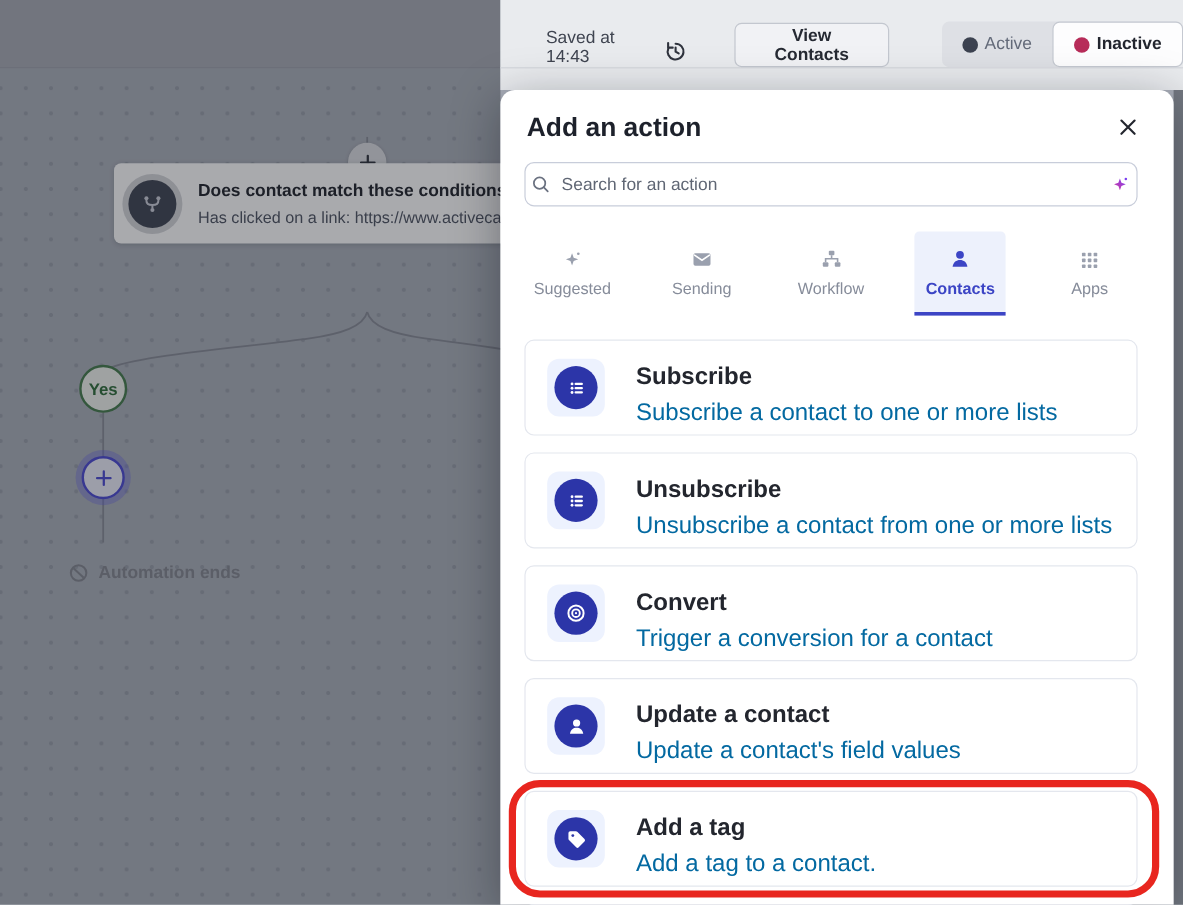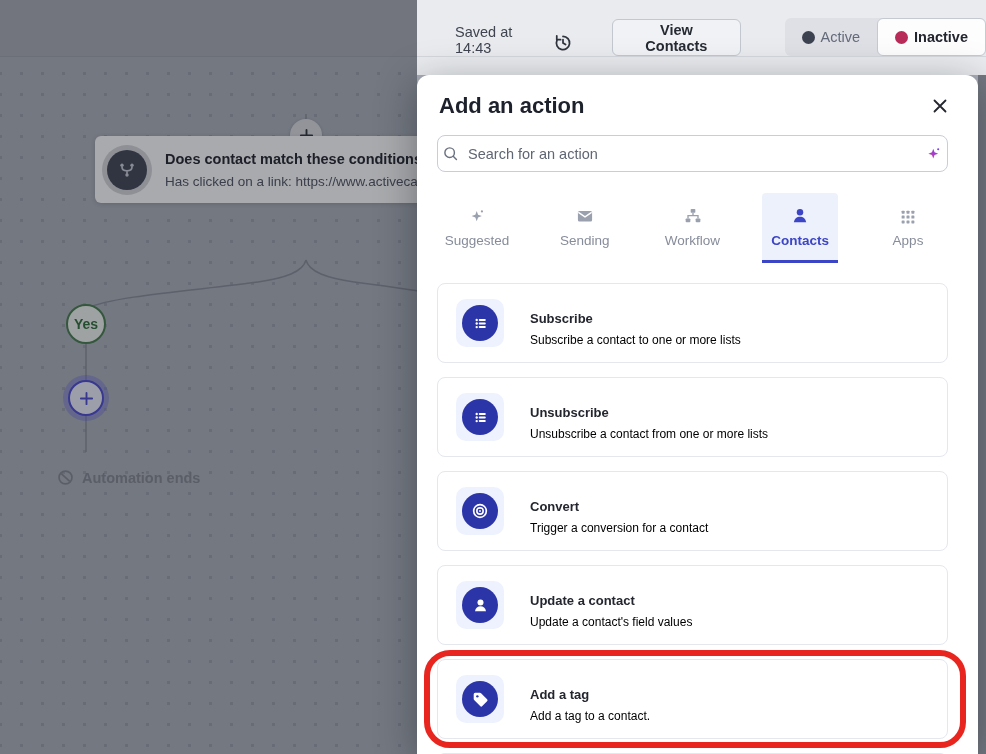--- a/index.html
+++ b/index.html
@@ -68,22 +68,22 @@
   .tab .ticon { height:20px; display:flex; align-items:flex-end; }
   .tab.selected { background:#edf1fc; color:#3c45c5; font-weight:bold; }
   .tab.selected::after { content:""; position:absolute; left:0; right:0; bottom:-3px; height:3px; background:#3c45c5; }
 
   .cards { position:absolute; left:20px; right:30px; top:208px; }
   .card { height:80px; border:1px solid #e4e7ee; border-radius:8px; background:#fff; display:flex; align-items:center;
     padding-left:18px; margin-bottom:14px; cursor:pointer; }
   .badge { width:48px; height:48px; border-radius:10px; background:#edf2fe; display:flex; align-items:center; justify-content:center; flex:0 0 auto; }
   .badge .circ { width:36px; height:36px; border-radius:50%; background:#2c35a8; display:flex; align-items:center; justify-content:center; }
   .card-text { margin-left:26px; }
-  .card-title { font-size:13px; font-weight:bold; color:#23262e;margin-top:12px; }
-  .card-desc { font-size:12px; color:#000000; margin-top:7px; }
+  .card-title { font-size:20px; font-weight:bold; color:#23262e;margin-top:12px; }
+  .card-desc { font-size:20px; color:#0369a1; margin-top:7px; }
   .card-partial { height:8px; border:1px solid #e4e7ee; border-bottom:none; border-radius:8px 8px 0 0; background:#fff; }
 
   .annotation { position:absolute; left:7px; top:575px; width:542px; height:98px; border:6px solid #e8261f;
     border-radius:26px; pointer-events:none; z-index:5; }
 </style>
 </head>
 <body>
 
 <div class="stage">
 

